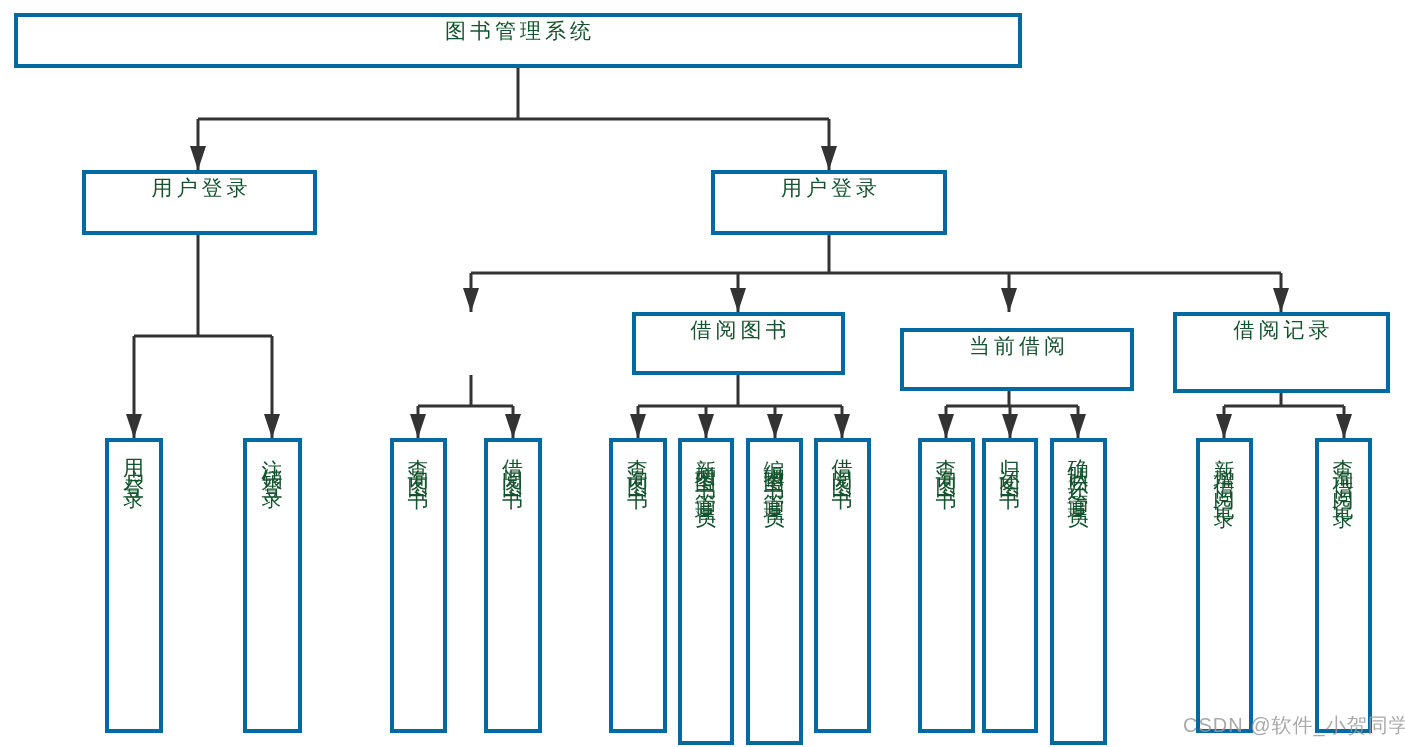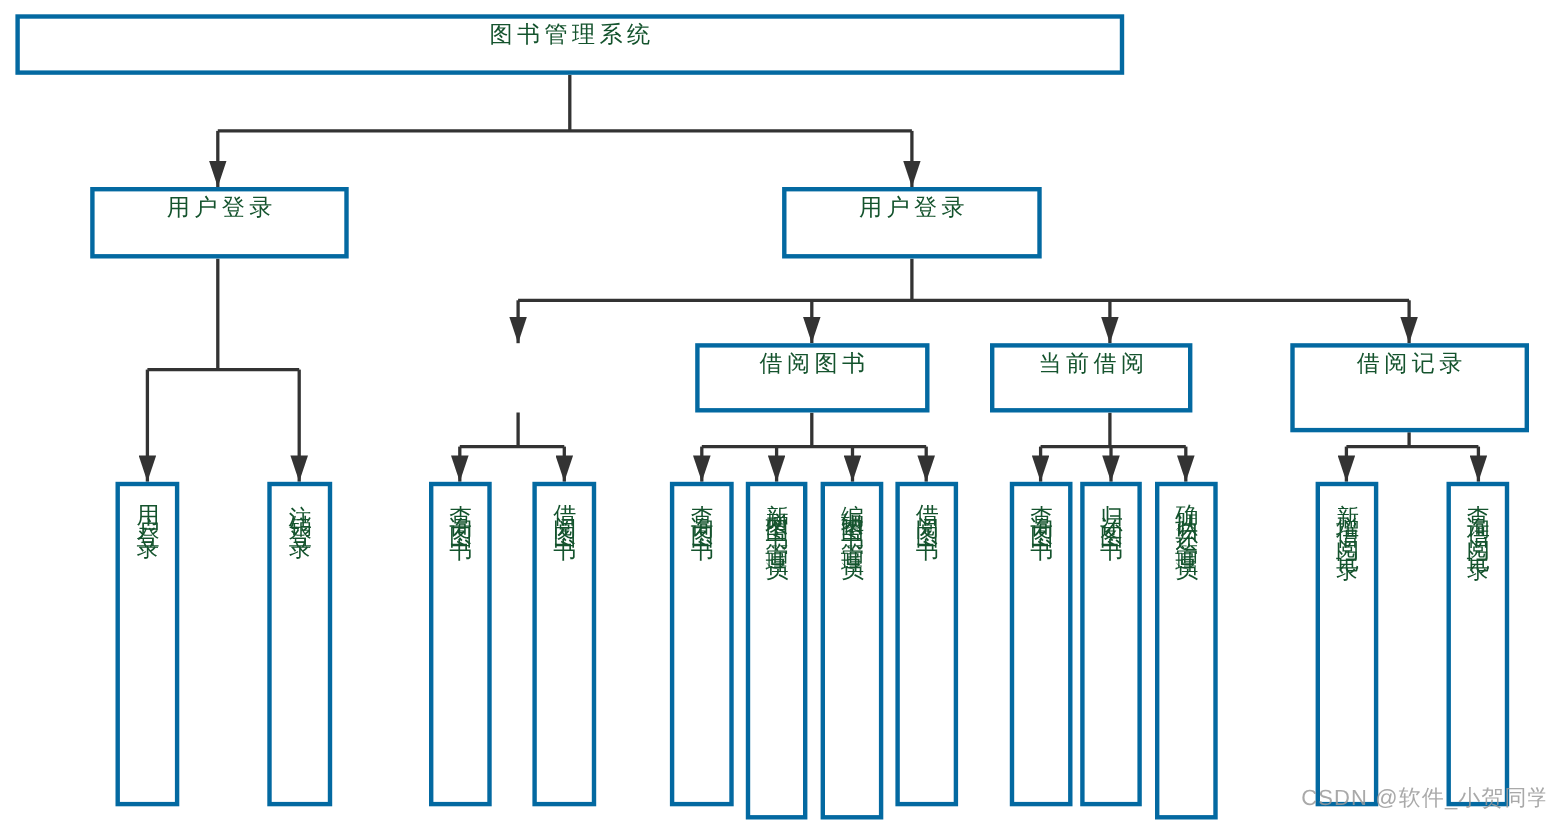--- a/index.html
+++ b/index.html
@@ -103,21 +103,21 @@
   <div class="box h" style="left:82px;top:170px;width:235px;height:65px">
     <span>用户登录</span>
   </div>
   <div class="box h" style="left:711px;top:170px;width:236px;height:65px">
     <span>用户登录</span>
   </div>
 
   <div class="box h" style="left:632px;top:312px;width:213px;height:63px">
     <span>借阅图书</span>
   </div>
-  <div class="box h" style="left:900px;top:312px;width:184px;height:63px">
+  <div class="box h" style="left:900px;top:328px;width:234px;height:63px">
     <span>当前借阅</span>
   </div>
   <div class="box h" style="left:1173px;top:312px;width:217px;height:81px">
     <span>借阅记录</span>
   </div>
 
   <div class="box v" style="left:105px;top:438px;width:58px;height:295px">
     <span>用户登录</span>
   </div>
   <div class="box v" style="left:243px;top:438px;width:59px;height:295px">

